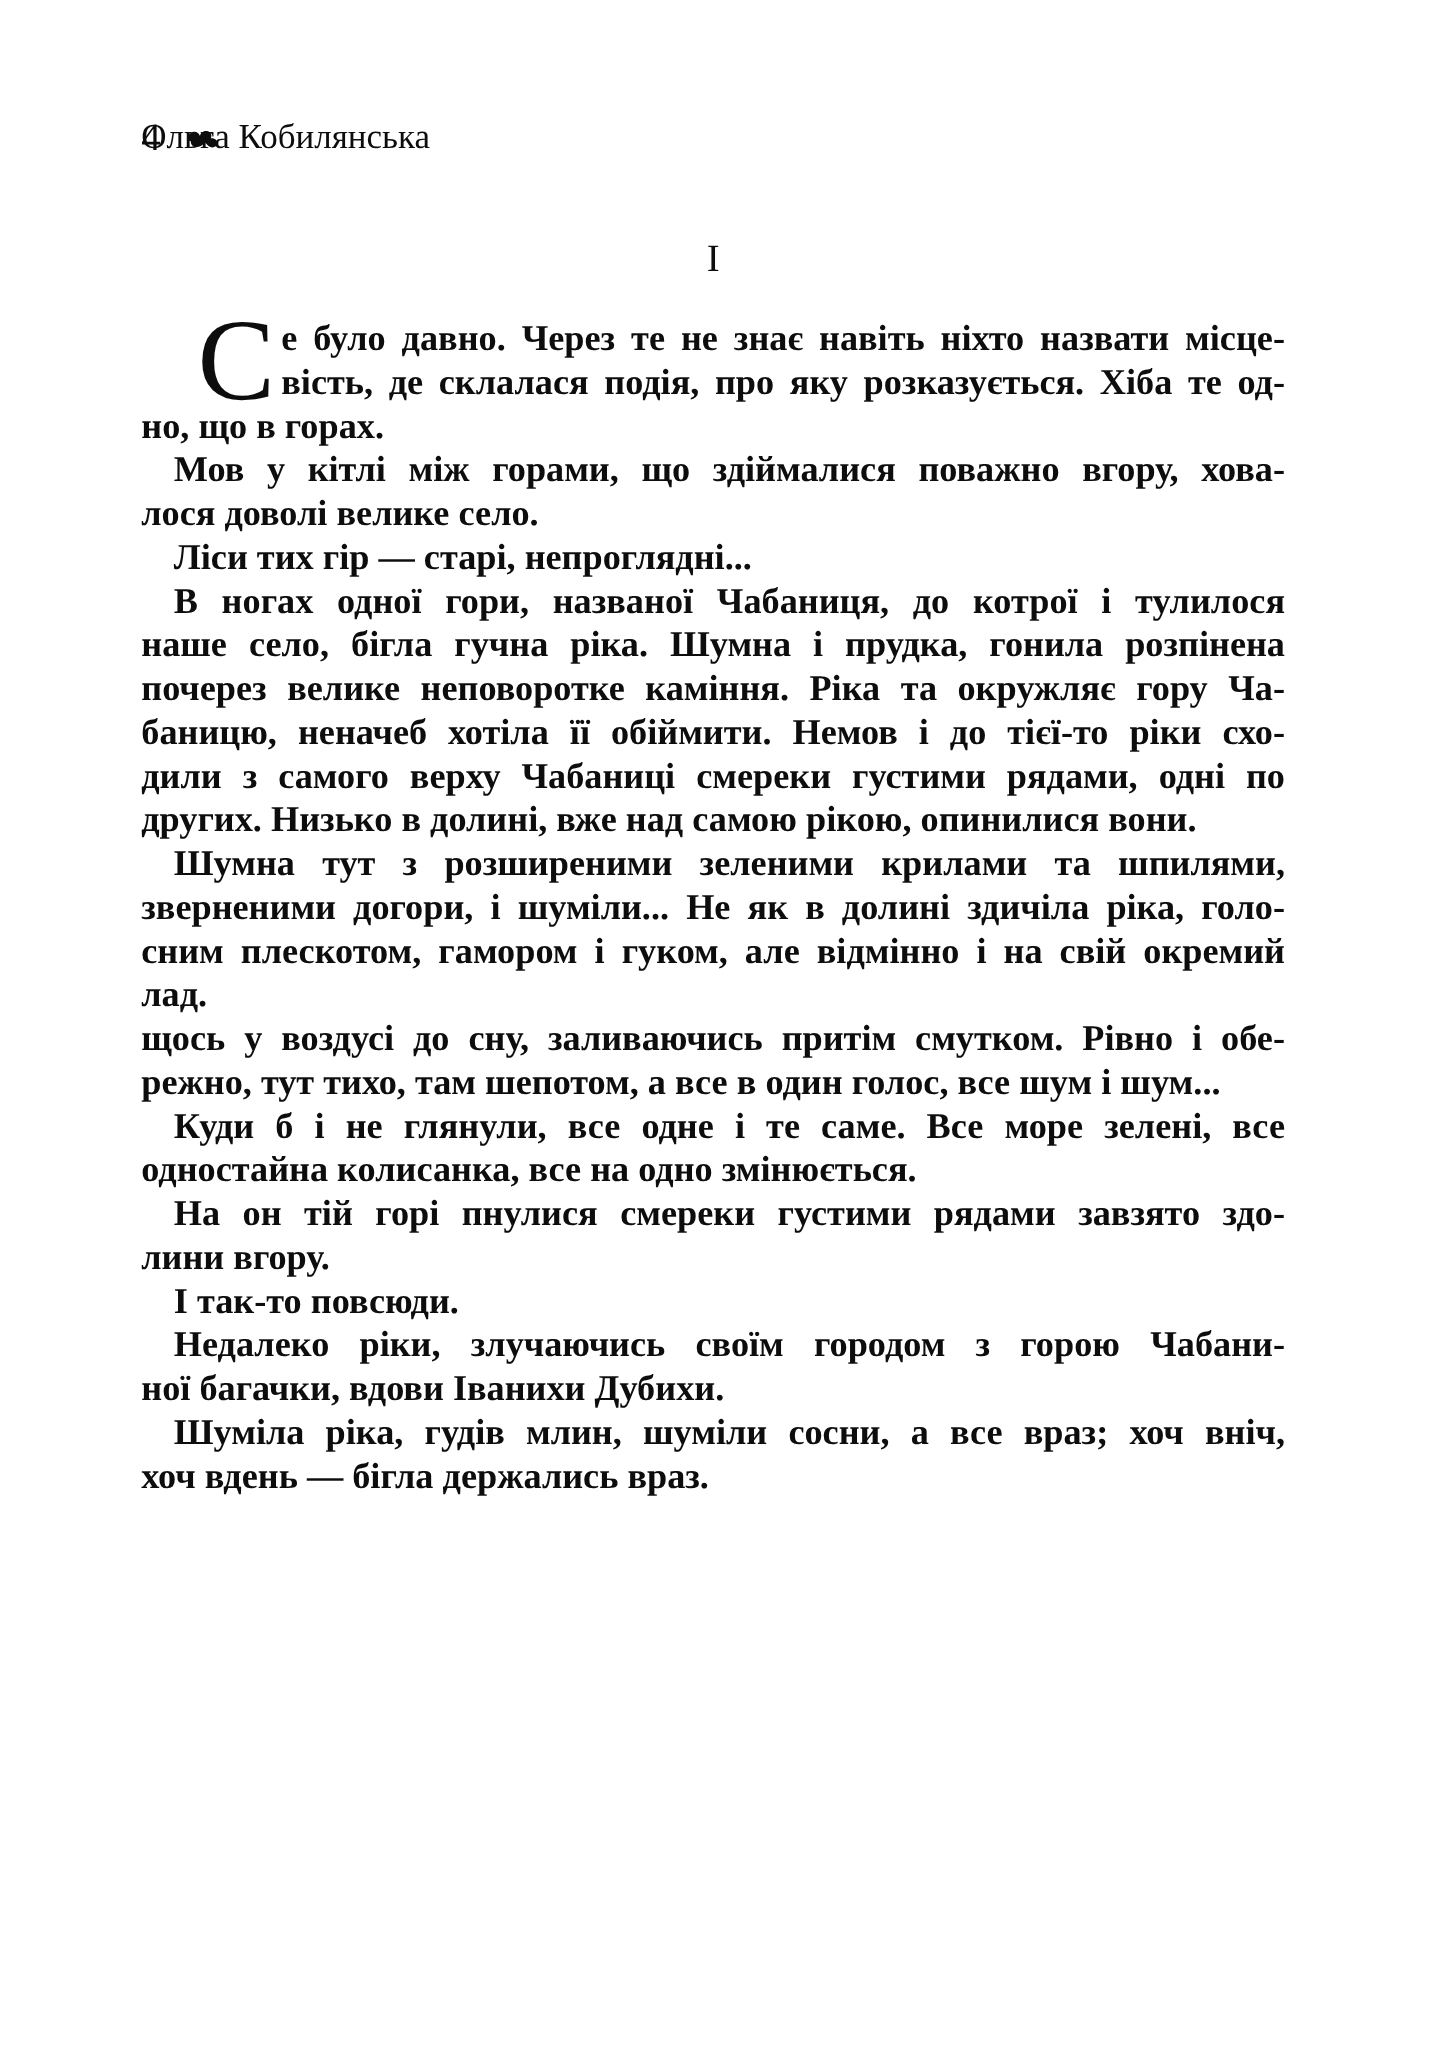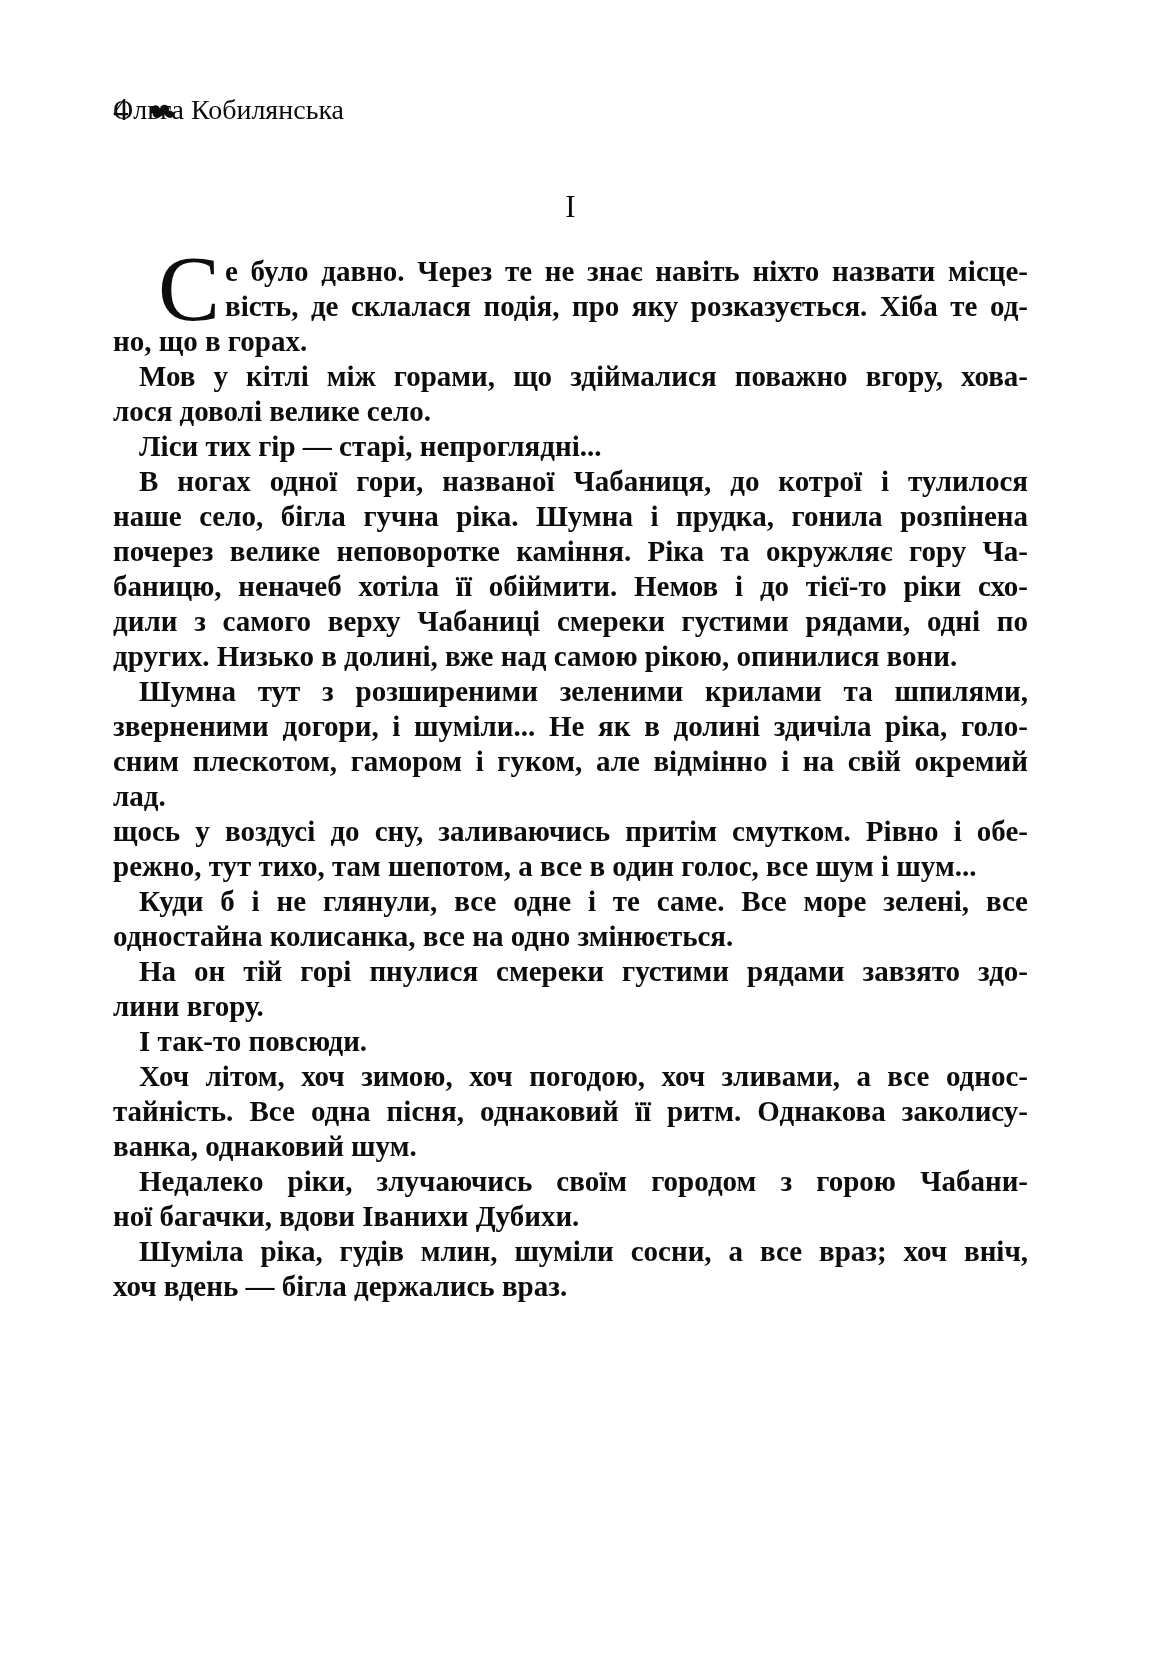--- a/index.html
+++ b/index.html
@@ -152,25 +152,20 @@
         <div class="line last">одностайна колисанка, все на одно змінюється.</div>
       </div>
       <div class="para">
         <div class="line first">На он тій горі пнулися смереки густими рядами завзято здо-</div>
         <div class="line last">лини вгору.</div>
       </div>
       <div class="para">
         <div class="line last first">І так-то повсюди.</div>
       </div>
       <div class="para">
-        <div class="line first">Хоч літом, хоч зимою, хоч погодою, хоч зливами, а все однос-</div>
-        <div class="line">тайність. Все одна пісня, однаковий її ритм. Однакова заколису-</div>
-        <div class="line last">ванка, однаковий шум.</div>
-      </div>
-      <div class="para">
         <div class="line first">Недалеко ріки, злучаючись своїм городом з горою Чабани-</div>
         <div class="line last">ної багачки, вдови Іванихи Дубихи.</div>
       </div>
       <div class="para">
         <div class="line first">Шуміла ріка, гудів млин, шуміли сосни, а все враз; хоч вніч,</div>
         <div class="line last">хоч вдень — бігла держались враз.</div>
       </div>
     </div>
 
 </div>

